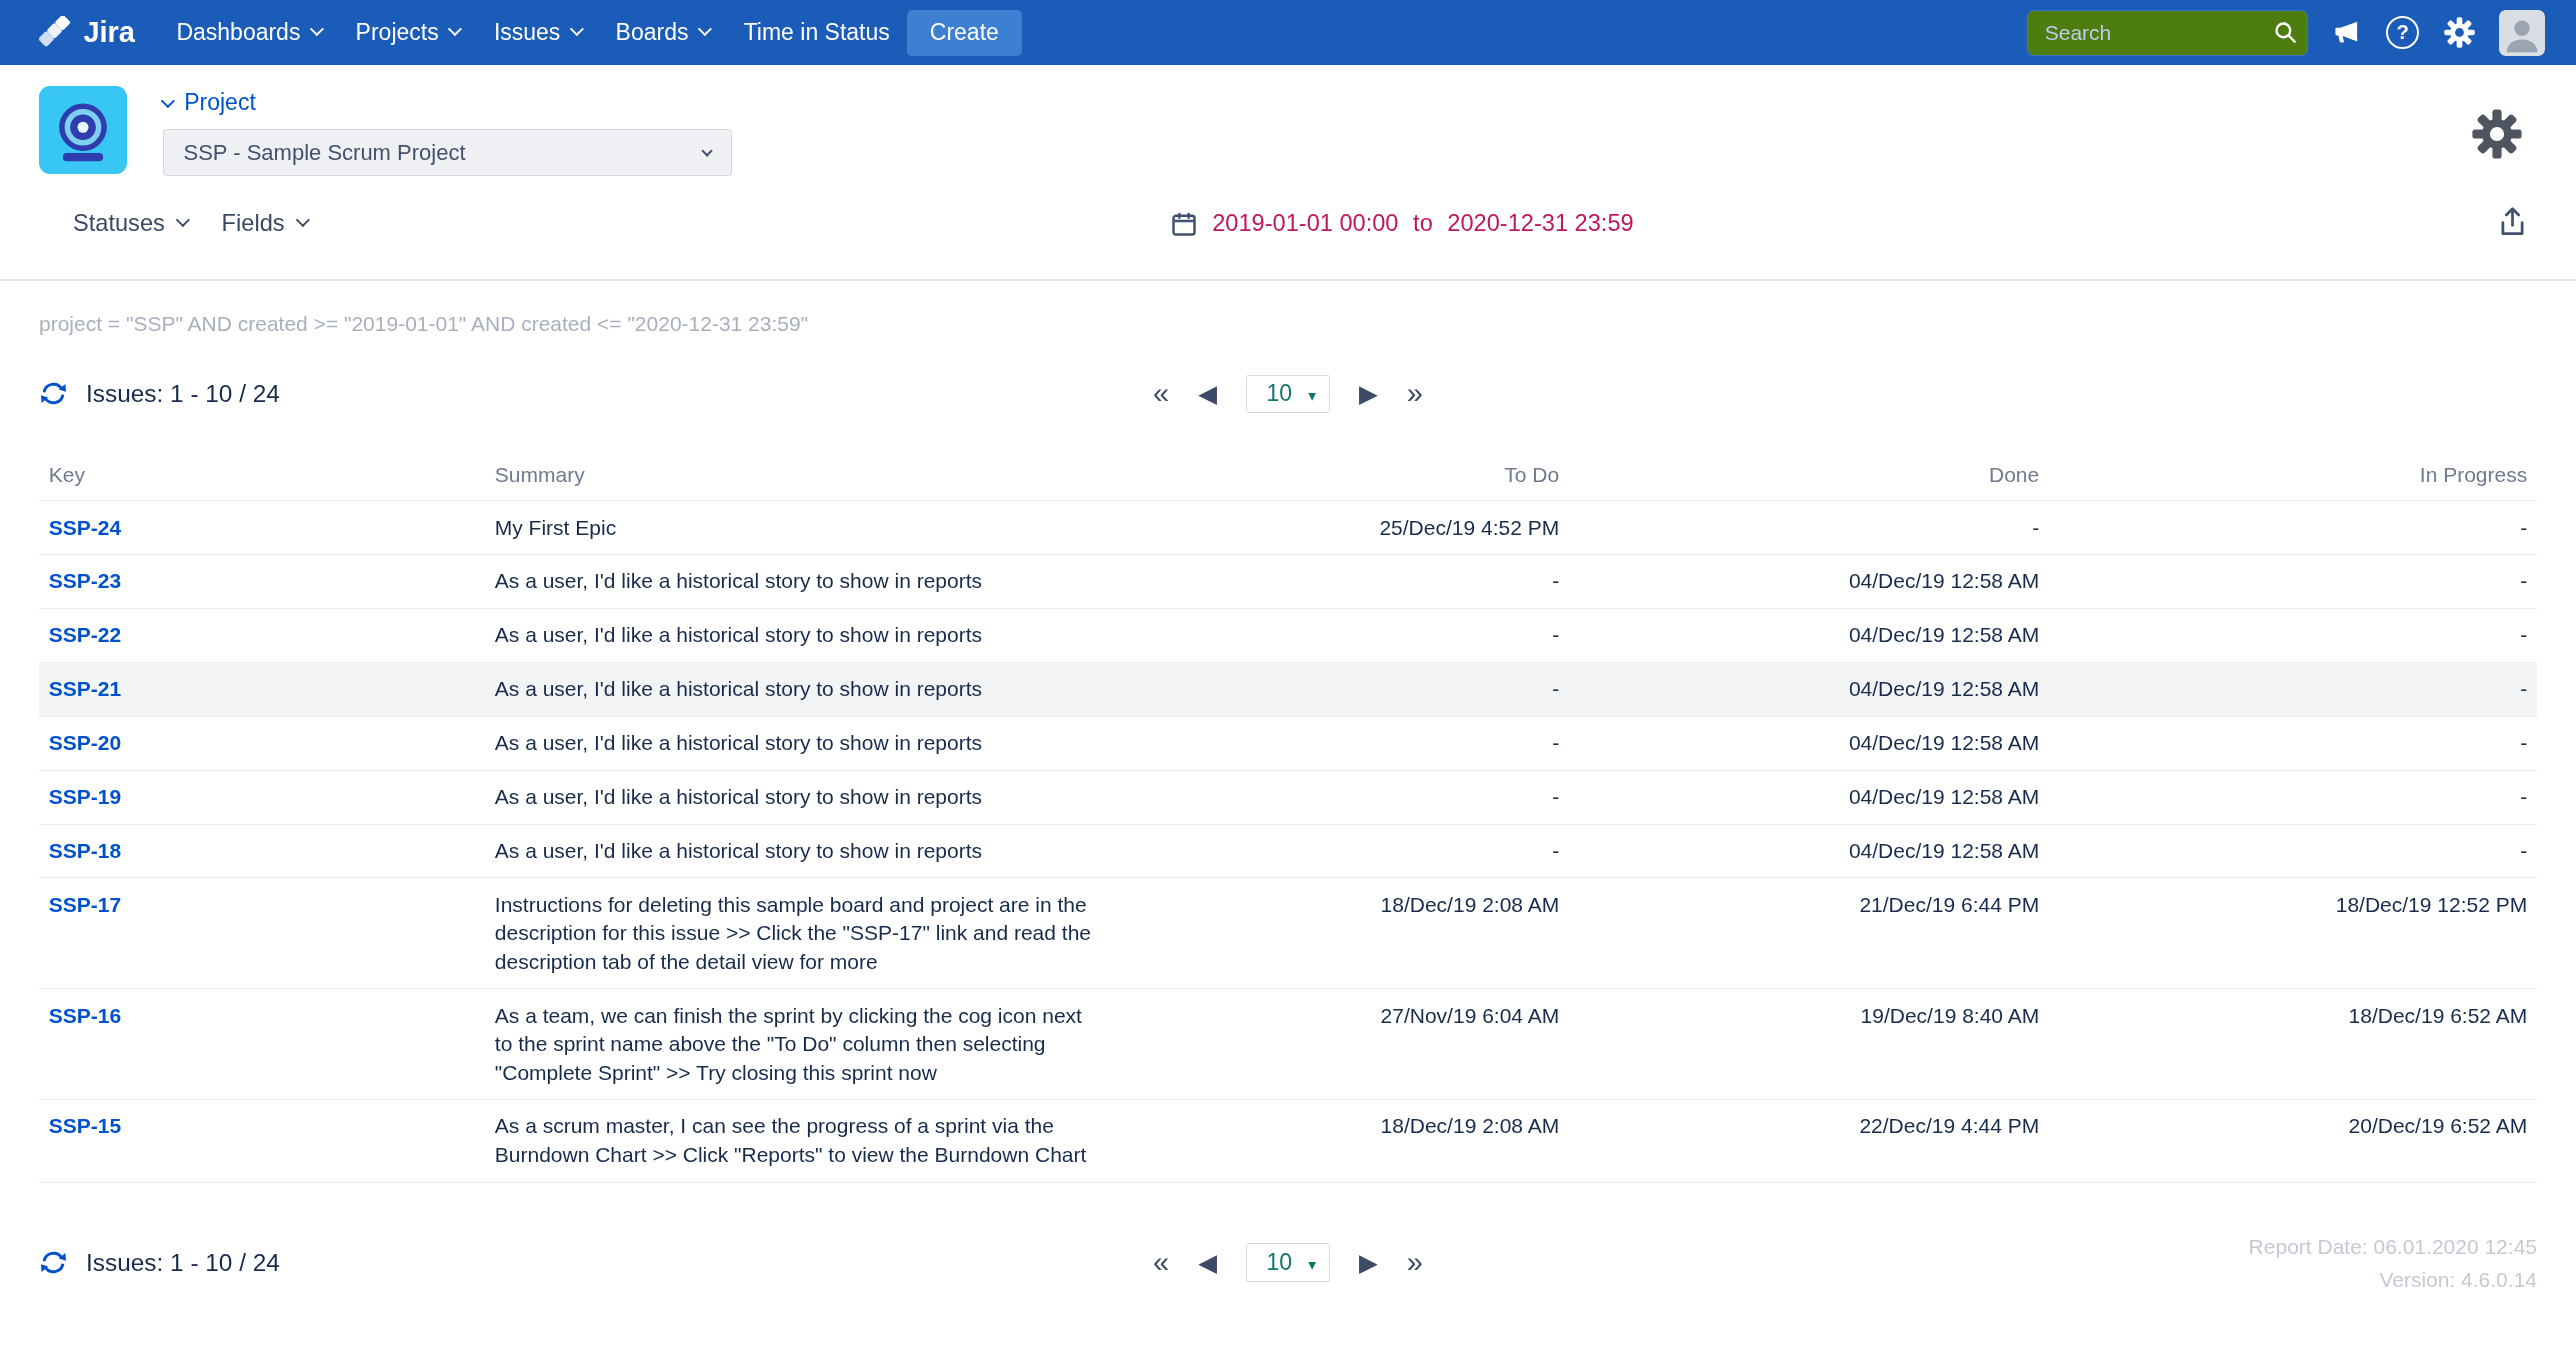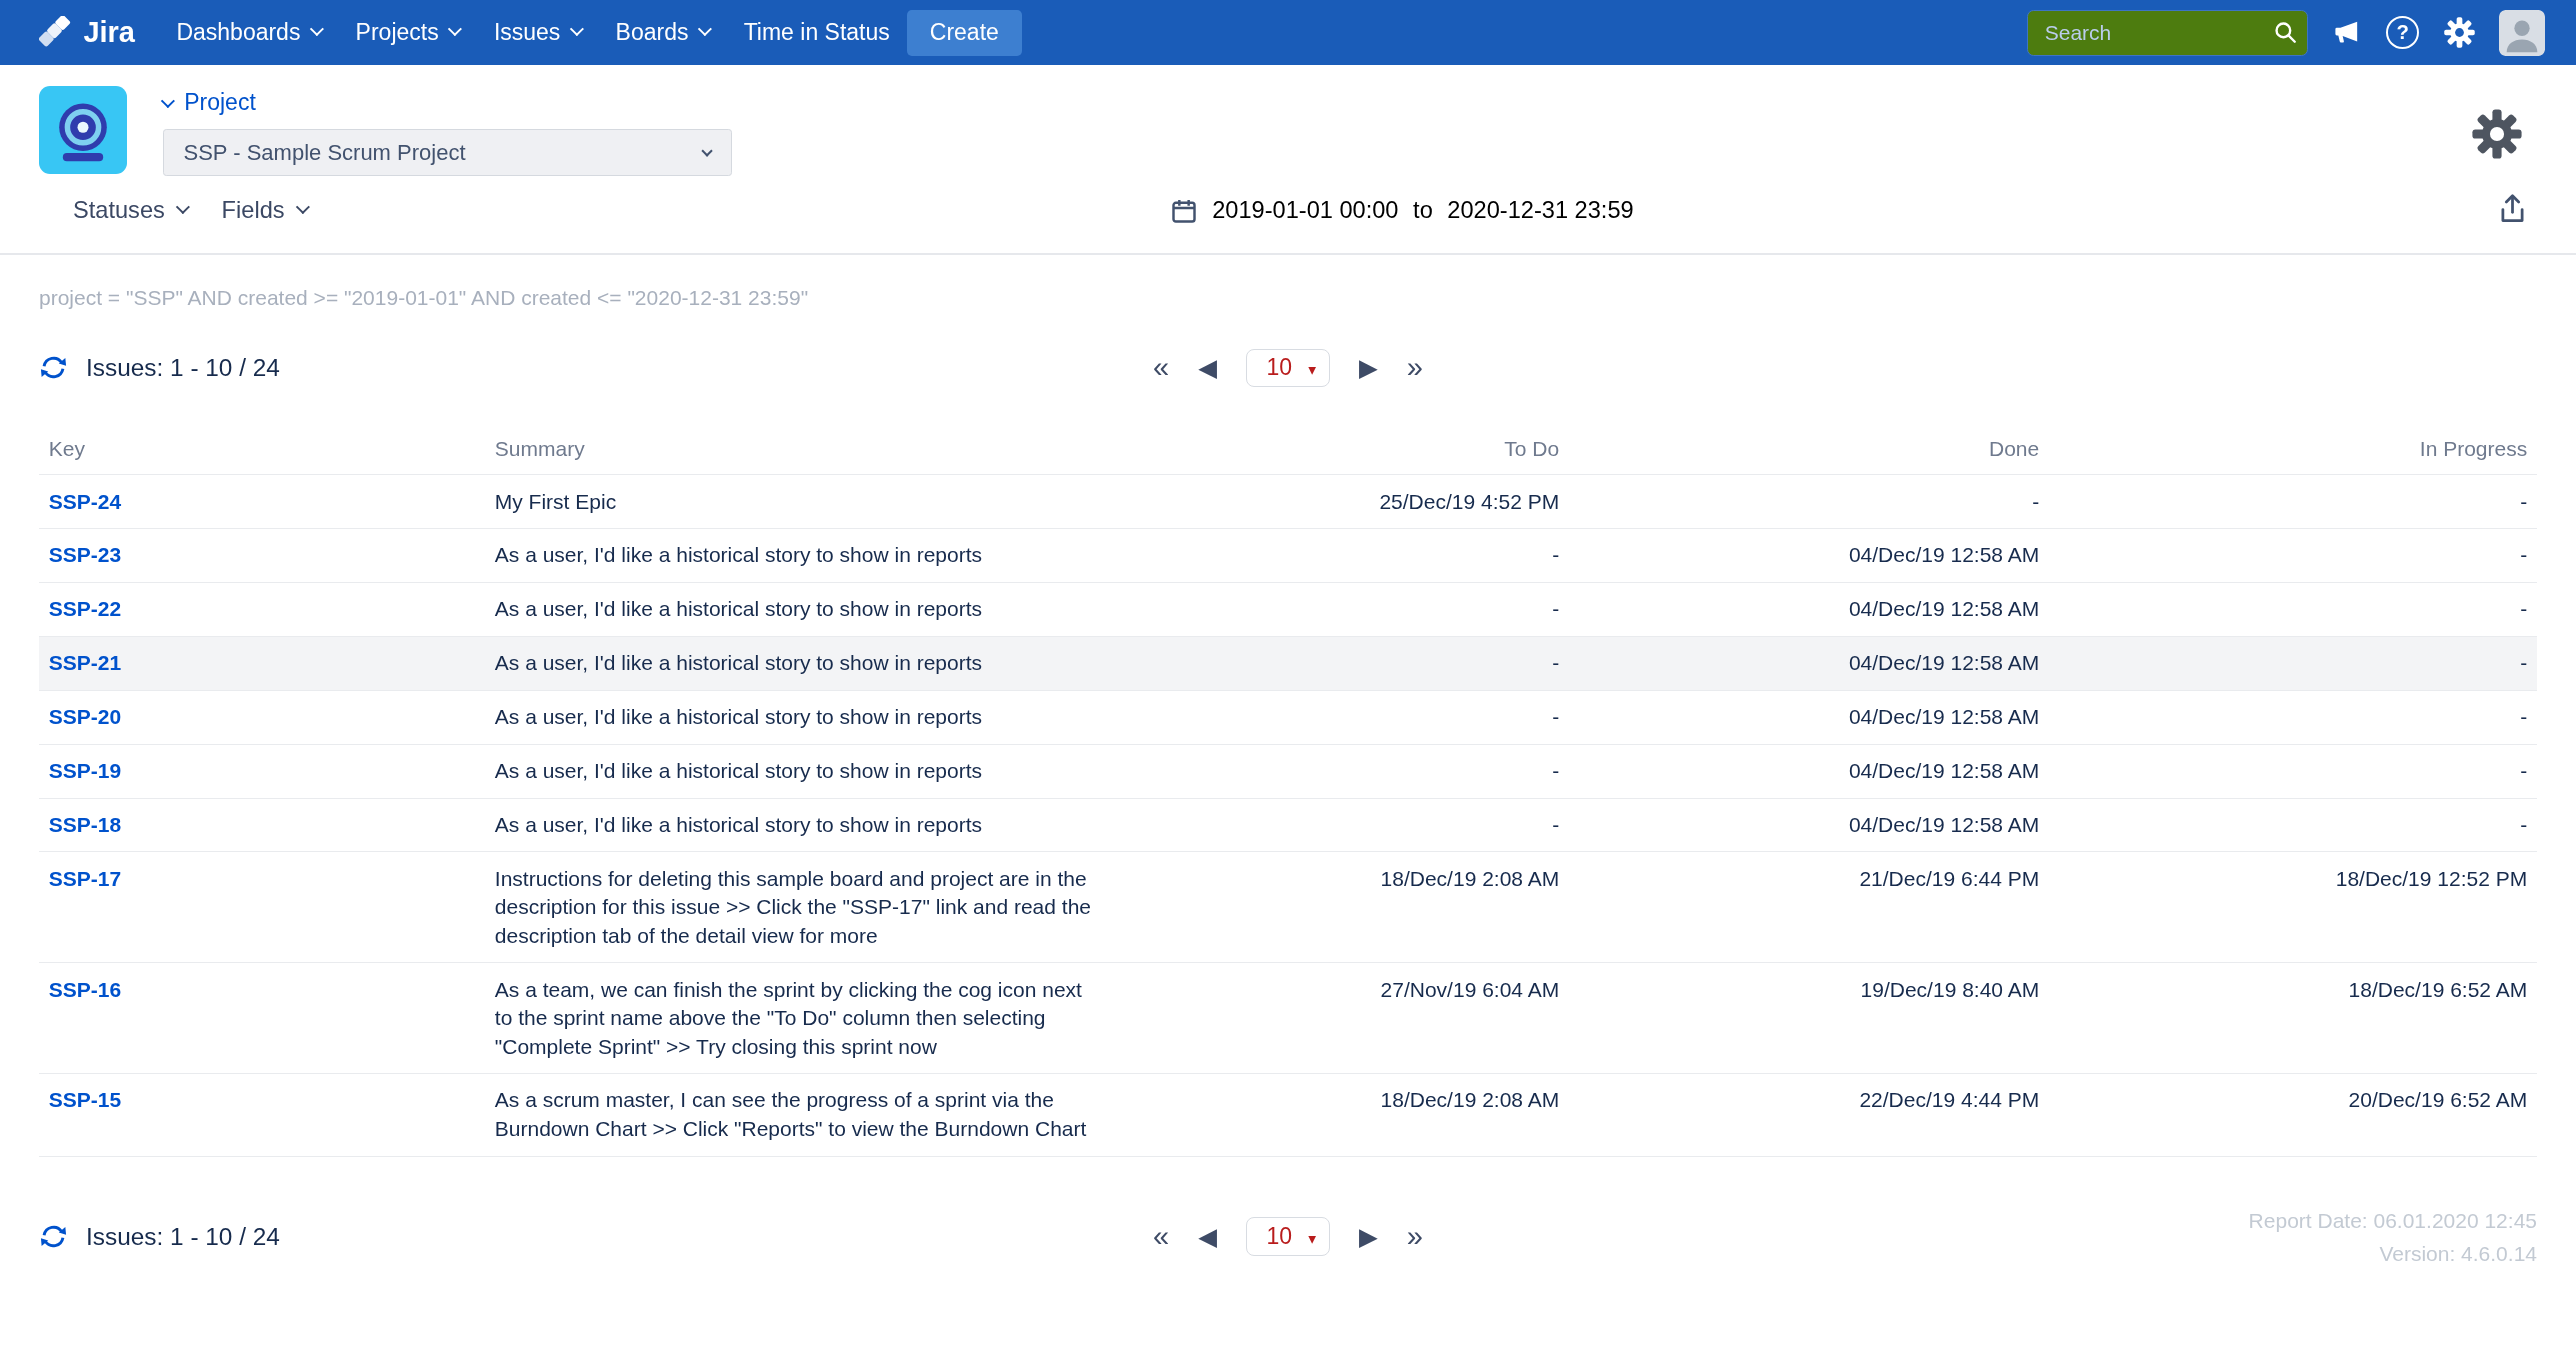--- a/index.html
+++ b/index.html
@@ -51,37 +51,37 @@
 
   
   .toolbar { display: flex; align-items: center; padding: 9.8px 39px 24.4px; }
   .report-btn { display: flex; align-items: center; gap: 14.6px; background: #fff;
     border: 1.6px solid #C4CAD2; border-radius: 4.9px; padding: 0 18px; height: 50px;
     font-size: 23.6px; font-weight: 700; color: #2F3B52; font-family: inherit; cursor: pointer; }
   .grid-icon { display: inline-grid; grid-template-columns: repeat(3, 7.3px); gap: 3.3px; }
   .grid-icon span { width: 7.3px; height: 7.3px; background: #3B4864; }
   .tb-dd { margin-left: 34px; font-size: 23.6px; color: #3B4864; display: flex;
     align-items: center; gap: 13px; cursor: pointer; }
-  .date-range { margin: 4px auto; display: flex; align-items: center; gap: 14.6px;
-    font-size: 23.6px; color: #000000; cursor: pointer; }
+  .date-range { margin: 17px auto; display: flex; align-items: center; gap: 14.6px;
+    font-size: 23.6px; color: #be185d; cursor: pointer; }
   .export { cursor: pointer; margin-right: 8.1px; }
   .divider { height: 1.6px; background: #E6E8EC; }
 
   
   .jql { margin: 31px 39px 0; color: #A8B0BD; font-size: 21px; }
   .issues-row { display: grid; grid-template-columns: 1fr auto 1fr; align-items: center;
     margin: 39px 39px 0; }
   .issues-left { display: flex; align-items: center; gap: 18px; font-size: 24.4px; }
   .refresh { cursor: pointer; display: flex; }
   .pager { display: flex; align-items: center; gap: 29px; justify-self: center;
     color: #3E4B66; }
   .pager .pg-btn { font-size: 24.4px; cursor: pointer; }
   .pager .pg-double { font-size: 29px; }
-  .page-size { border: 1.6px solid #D8DCE2; border-radius: 8px; padding: 4.9px 13px 4.9px 19.5px;
-    display: flex; gap: 16.3px; align-items: baseline; font-size: 23px; color: #b91c1c;
+  .page-size { border: 1.6px solid #D8DCE2; border-radius: 2px; padding: 4.9px 13px 4.9px 19.5px;
+    display: flex; gap: 16.3px; align-items: baseline; font-size: 23px; color: #0f766e;
     cursor: pointer; }
   .page-size .caret { font-size: 15.5px; }
 
   table.issues { margin: 37px 39px 0; width: 2498px; border-collapse: collapse;
     table-layout: fixed; }
   th { text-align: left; color: #6F7A8E; font-weight: 400; font-size: 21px;
     padding: 13px 9.8px; border-bottom: 1.6px solid #E9EBEE; }
   th.num { text-align: right; }
   td { font-size: 21px; padding: 12.2px 9.8px; border-bottom: 1.6px solid #E9EBEE;
     vertical-align: top; line-height: 28.5px; }

